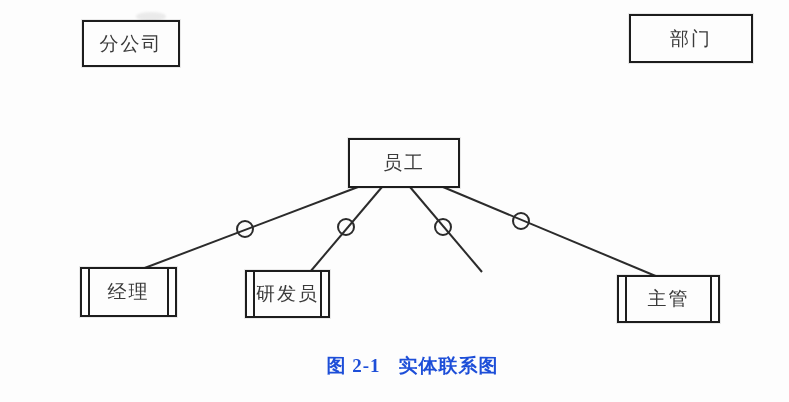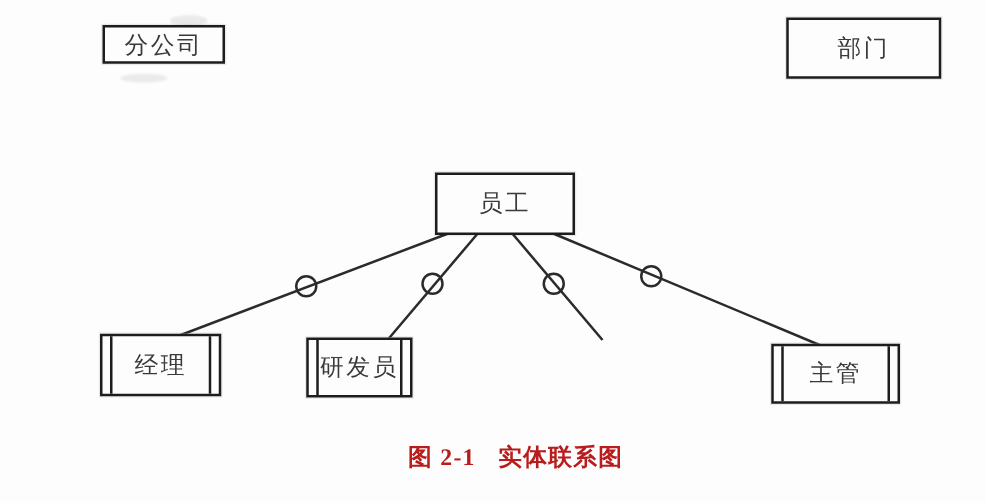--- a/index.html
+++ b/index.html
@@ -47,37 +47,37 @@
     content: "";
     position: absolute;
     top: 0;
     bottom: 0;
     width: 2px;
     background: #1d1d1d;
   }
   .entity.subtype::before { left: 6px; }
   .entity.subtype::after  { right: 6px; }
 
-  .box-branch   { left: 82px;  top: 20px;  width: 98px;  height: 31px; }
+  .box-branch   { left: 82px;  top: 20px;  width: 98px;  height: 47px; }
   .box-dept     { left: 629px; top: 14px;  width: 124px; height: 49px; }
   .box-employee { left: 348px; top: 138px; width: 112px;  height: 50px; }
   .box-manager  { left: 80px;  top: 267px; width: 97px; height: 50px; }
   .box-rd       { left: 245px; top: 270px; width: 85px;  height: 48px; }
   .box-sales    { left: 435px; top: 270px; width: 103px; height: 49px; }
   .box-super    { left: 617px; top: 275px; width: 103px; height: 48px; }
 
   .caption {
     position: absolute;
     left: 0;
     right: 0;
     top: 353px;
     text-align: center;
     font-weight: bold;
     font-size: 19px;
-    color: #b91c1c;
+    color: #1d4ed8;
     letter-spacing: 1px;
     padding-left: 36px;
   }
   .caption .figure-label { margin-right: 18px; }
 
   .scan-artifact {
     position: absolute;
     background: #9a9a9a;
     opacity: 0.18;
     border-radius: 50%;

